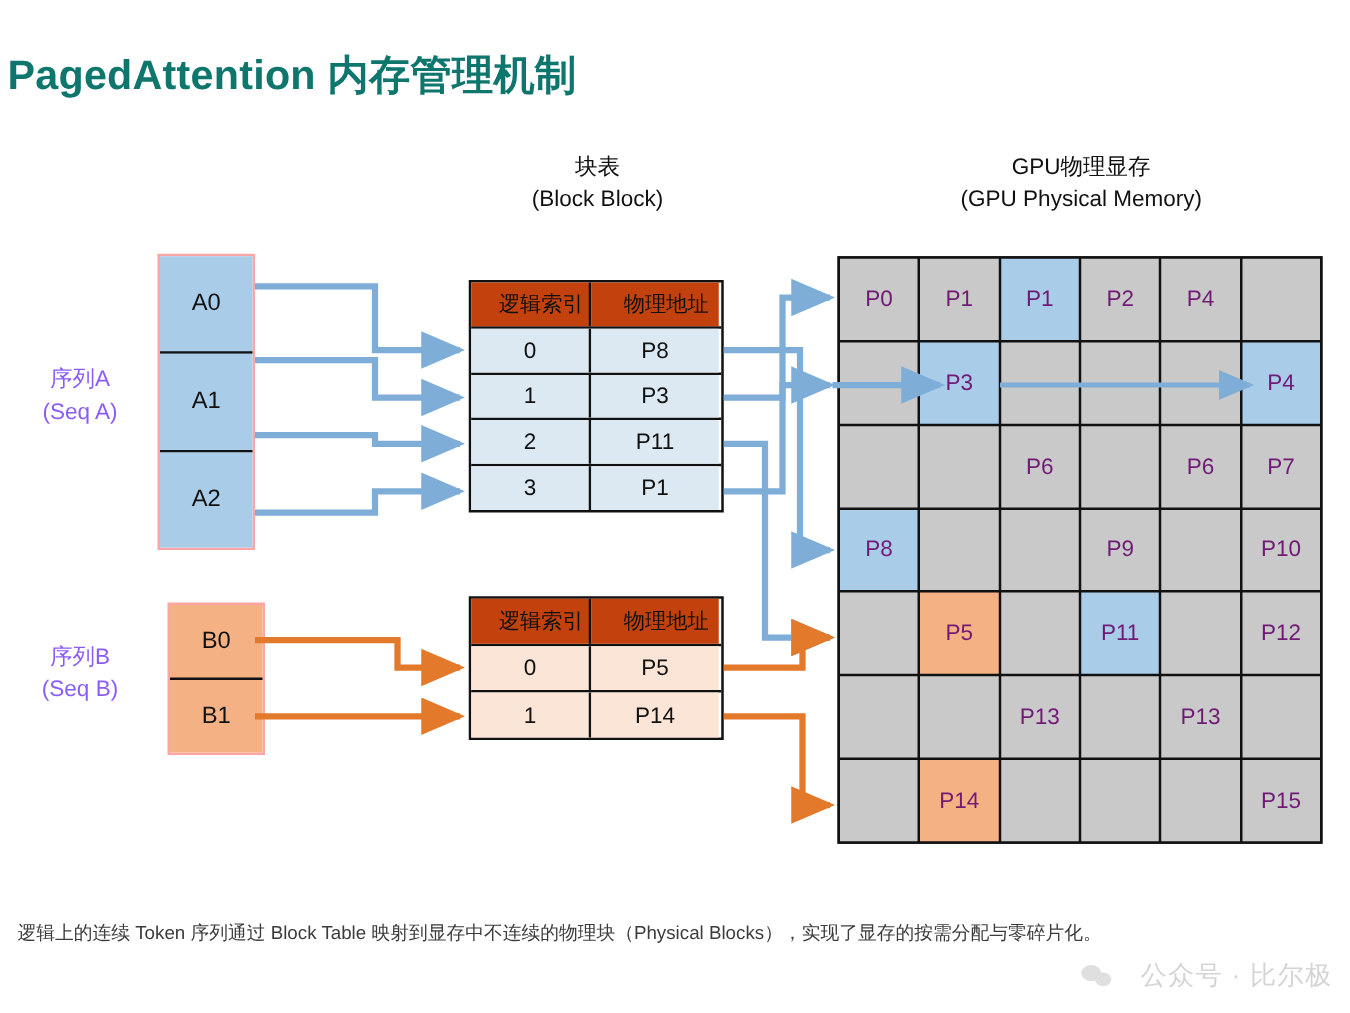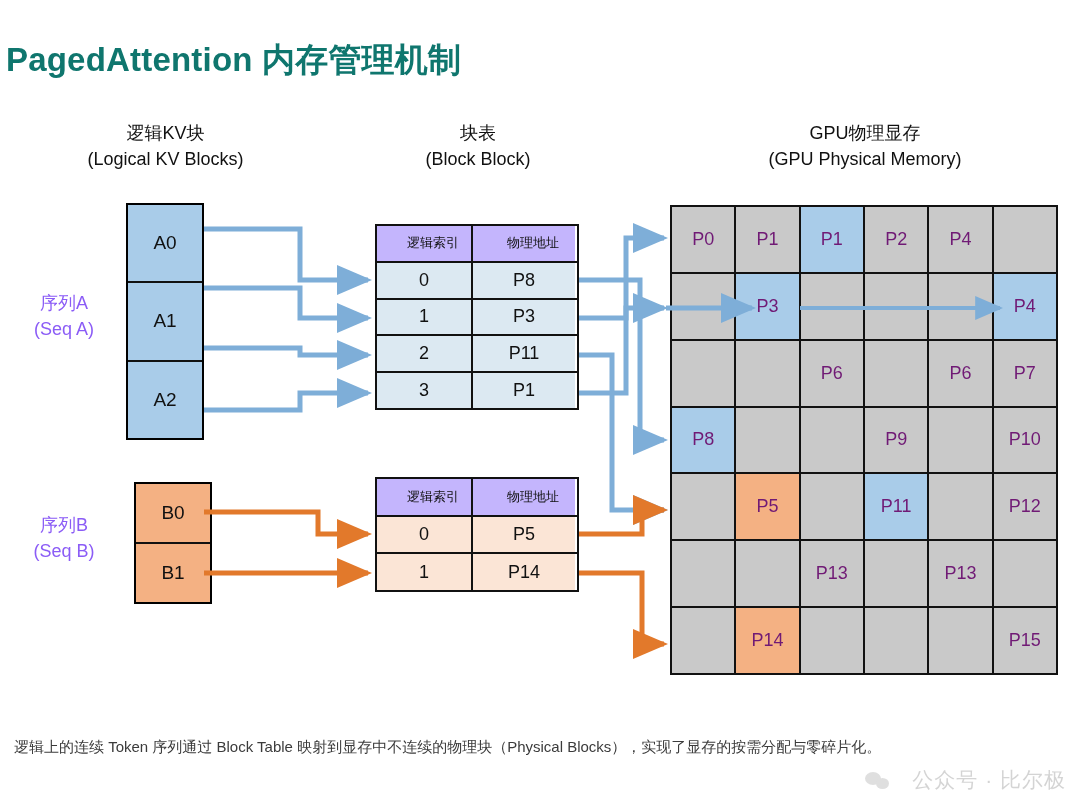--- a/index.html
+++ b/index.html
@@ -29,21 +29,21 @@
 
   
   .seq-label {
     position: absolute; text-align: center;
     font-size: 18px; color: #8b5cf6; line-height: 1.45; white-space: nowrap;
   }
 
   
   .lblock-stack {
     position: absolute;
-    border: 2px solid #000000;
+    border: 2px solid #fca5a5;
     display: flex; flex-direction: column;
   }
   .lblock {
     flex: 1 1 0;
     display: flex; align-items: center; justify-content: center;
     font-size: 19px; color: #111;
     border-bottom: 2px solid #111;
   }
   .lblock:last-child { border-bottom: none; }
   .lblock.blue   { background: #a9cce9; }
@@ -59,21 +59,21 @@
   .btrow { display: flex; flex: 1 1 0; border-bottom: 2px solid #111; }
   .btrow:last-child { border-bottom: none; }
   .btcell {
     display: flex; align-items: center; justify-content: center;
     font-size: 18px; color: #111;
     border-right: 2px solid #111;
   }
   .btcell:last-child { border-right: none; }
   .btcell.c-idx  { width: 96px; }
   .btcell.c-addr { width: 102px; }
-  .btrow.head .btcell { font-size: 13px; background: #c4b5fd; padding-left: 18px; }
+  .btrow.head .btcell { font-size: 17px; background: #c2410c; padding-left: 18px; }
   .btable.blue   .btrow.body .btcell { background: #dce9f2; }
   .btable.orange .btrow.body .btcell { background: #fbe5d6; }
 
   
   .mem-grid {
     position: absolute;
     border: 2px solid #111;
     display: grid;
     grid-template-columns: repeat(6, 1fr);
     grid-template-rows: repeat(7, 1fr);
@@ -118,24 +118,20 @@
   .wm-icon i.b1 { width: 16px; height: 13px; left: 0;  top: 2px; }
   .wm-icon i.b2 { width: 13px; height: 11px; left: 11px; top: 8px; }
 </style>
 </head>
 <body>
 
 <div id="stage">
 
   <div class="page-title">PagedAttention 内存管理机制</div>
 
-  <div class="col-head" style="left:58px; top:120px; width:215px;">
-    <span class="cn">逻辑KV块</span>
-    <span class="en">(Logical KV Blocks)</span>
-  </div>
   <div class="col-head" style="left:372px; top:120px; width:212px;">
     <span class="cn">块表</span>
     <span class="en">(Block Block)</span>
   </div>
   <div class="col-head" style="left:672px; top:120px; width:386px;">
     <span class="cn">GPU物理显存</span>
     <span class="en">(GPU Physical Memory)</span>
   </div>
 
   <div class="seq-label" style="left:10px; top:290px; width:108px;">

